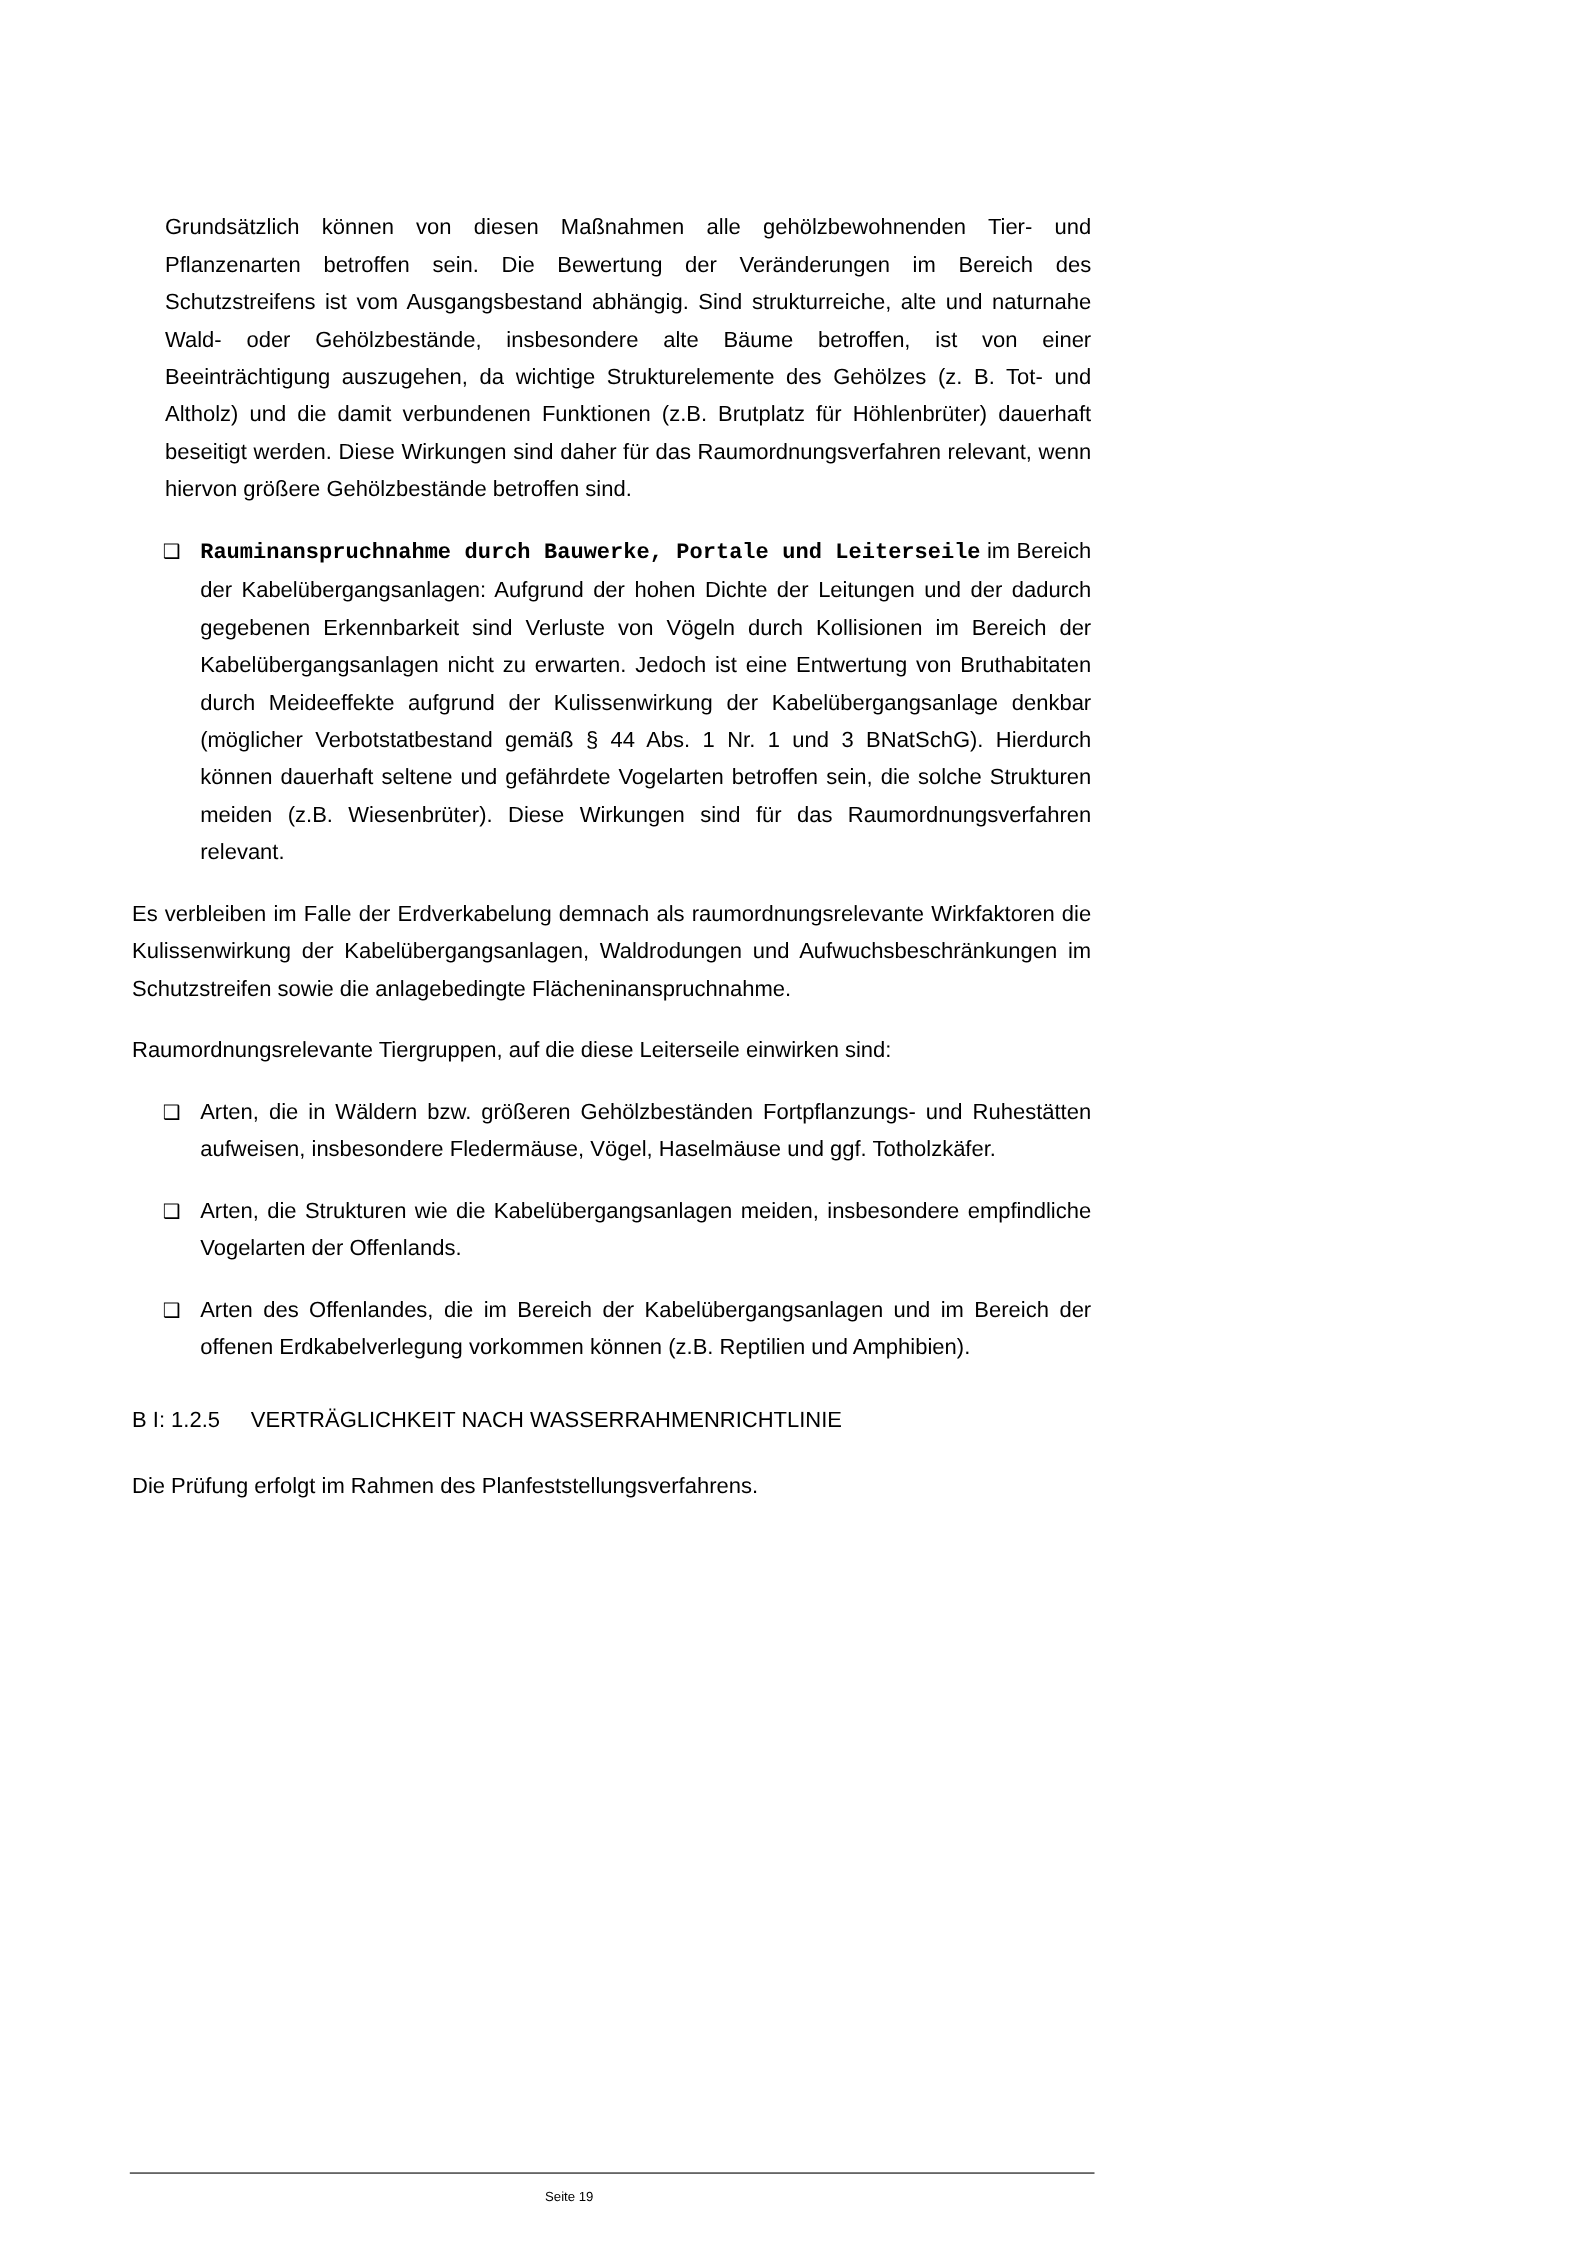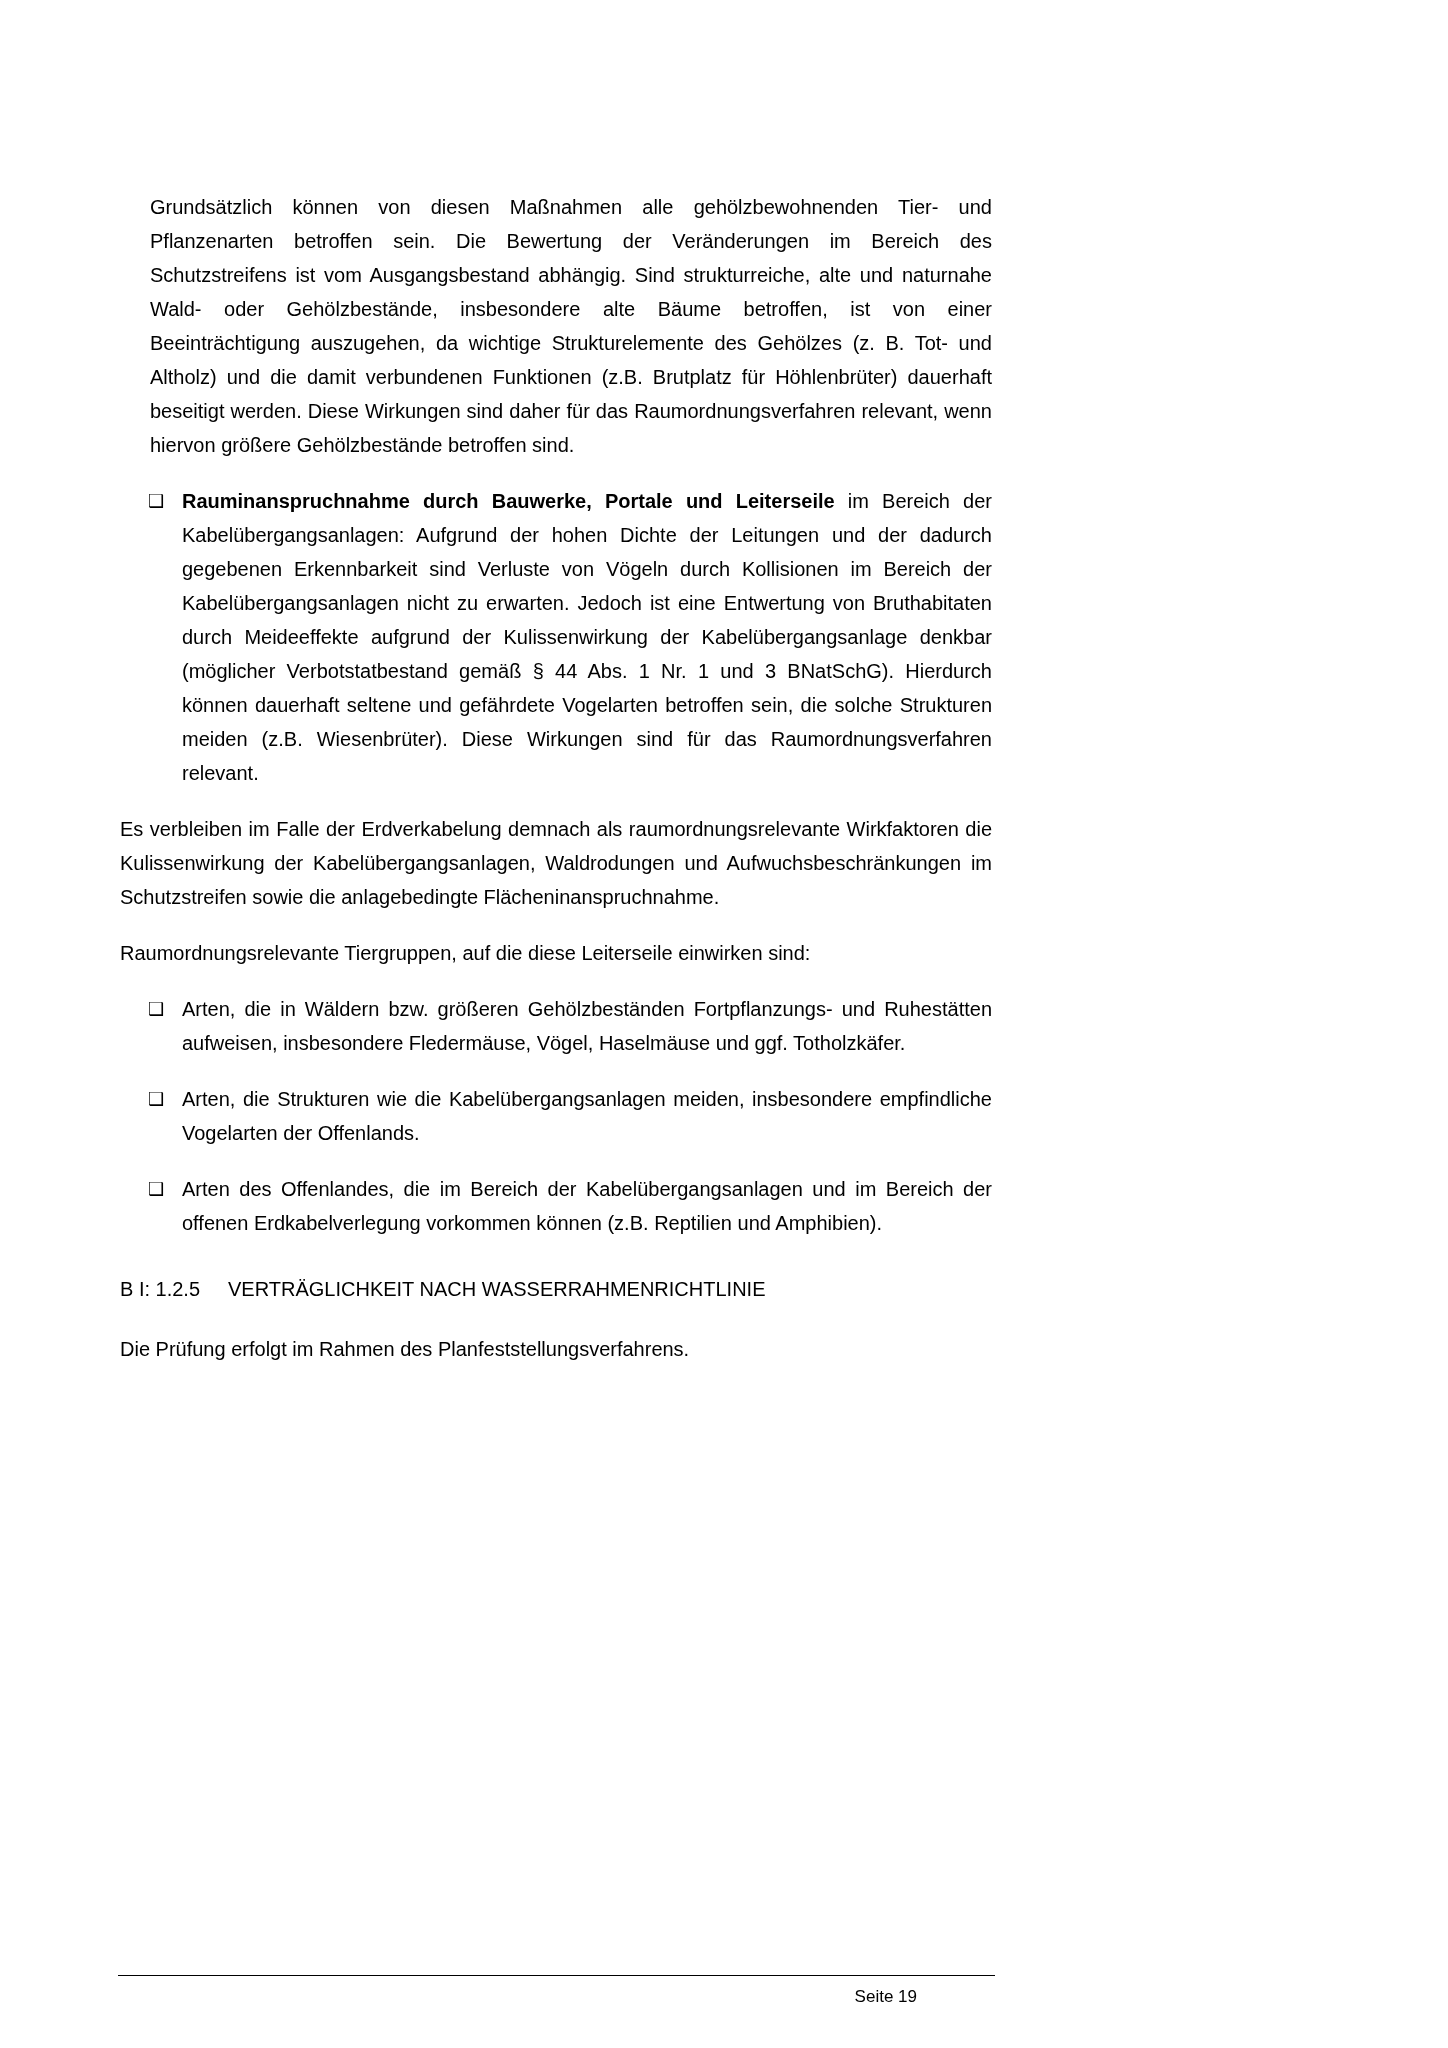--- a/index.html
+++ b/index.html
@@ -36,21 +36,21 @@
   }
   .bullet-marker {
     flex: 0 0 62px;
     padding-left: 28px;
     font-size: 18px;
   }
   .bullet-text {
     flex: 1;
     text-align: justify;
   }
-  .bold { font-weight: bold; }
+  .bold { font-weight: bold; font-family: Liberation Mono, monospace; }
   .heading {
     font-weight: normal;
     margin-top: 32px;
     margin-bottom: 26px;
     display: flex;
     align-items: flex-end;
   }
   .heading-number {
     flex: 0 0 108px;
   }
@@ -59,23 +59,23 @@
     left: 118px;
     top: 1975px;
     width: 877px;
     border-top: 1.5px solid #000000;
   }
   .page-number {
     position: absolute;
     left: 118px;
     top: 1986px;
     width: 877px;
-    text-align: right;
+    text-align: center;
     padding-right: 78px;
-    font-size: 17px;
+    font-size: 12px;
     line-height: 22px;
   }
 </style>
 </head>
 <body>
 
 <div class="page">
   <div class="content">
 
     <p class="para indented">Grundsätzlich können von diesen Maßnahmen alle gehölzbewohnenden Tier- und Pflanzenarten betroffen sein. Die Bewertung der Veränderungen im Bereich des Schutzstreifens ist vom Ausgangsbestand abhängig. Sind strukturreiche, alte und naturnahe Wald- oder Gehölzbestände, insbesondere alte Bäume betroffen, ist von einer Beeinträchtigung auszugehen, da wichtige Strukturelemente des Gehölzes (z. B. Tot- und Altholz) und die damit verbundenen Funktionen (z.B. Brutplatz für Höhlenbrüter) dauerhaft beseitigt werden. Diese Wirkungen sind daher für das Raumordnungsverfahren relevant, wenn hiervon größere Gehölzbestände betroffen sind.</p>

